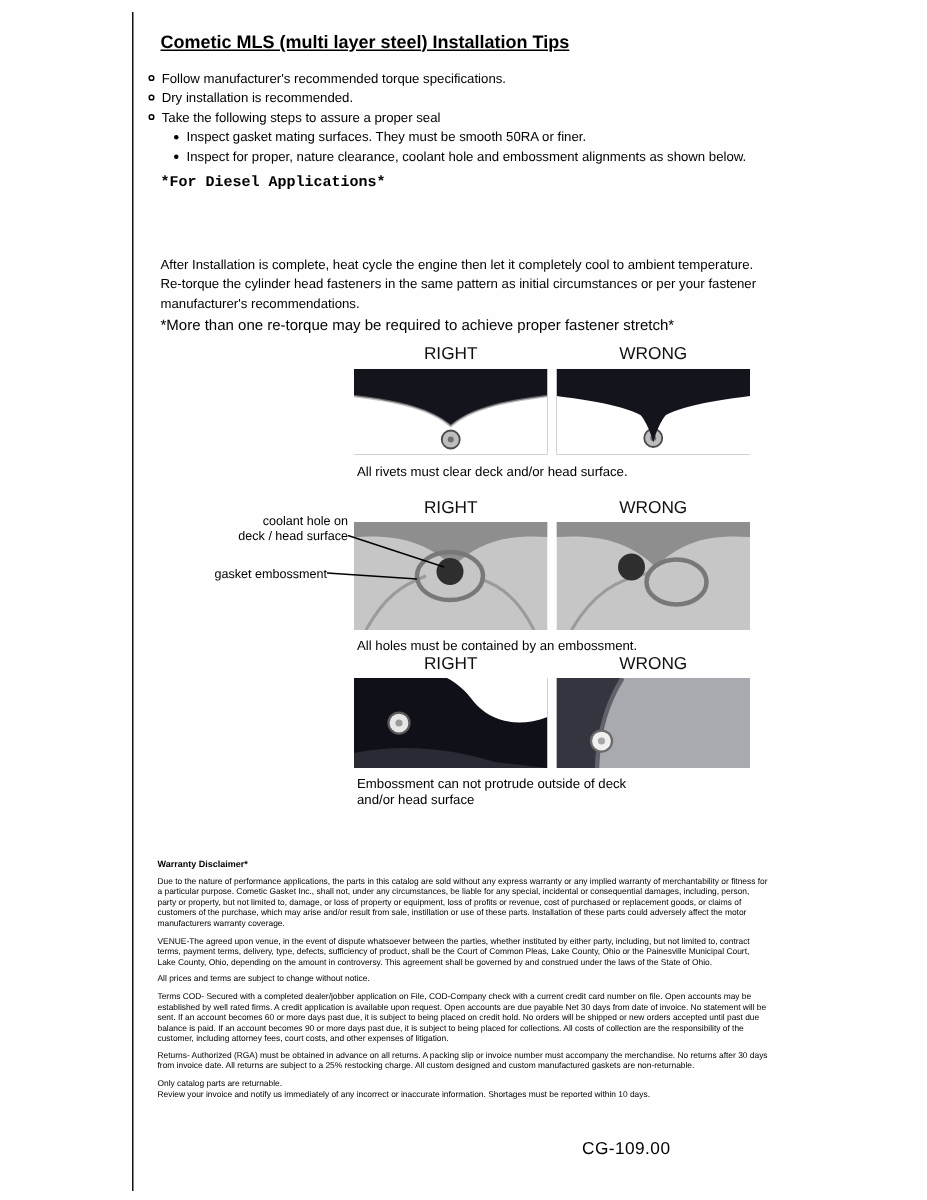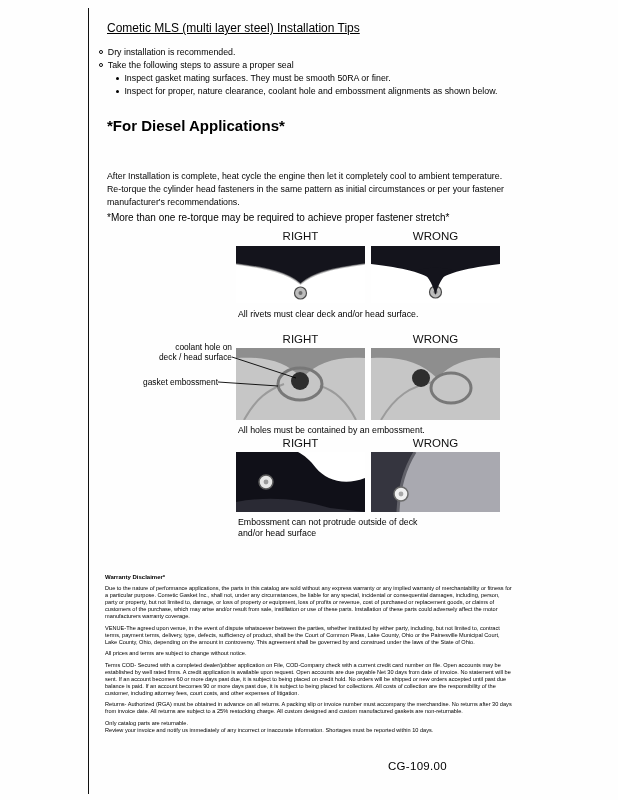--- a/index.html
+++ b/index.html
@@ -4,30 +4,30 @@
 <style>
   * { margin:0; padding:0; box-sizing:border-box; }
   html,body { background:#ffffff; }
   .page {
     position:relative; width:618px; height:800px; margin:0 auto;
     background:#fefefe; color:#000;
     font-family:"Liberation Sans", sans-serif; overflow:hidden;
   }
   .left-rule { position:absolute; left:88px; top:8px; width:1.2px; height:786px; background:#111; }
 
-  .title { position:absolute; left:107px; top:21px; font-size:12px; font-weight:normal; text-decoration:underline; }
+  .title { position:absolute; left:107px; top:21px; font-size:12px; font-weight:bold; text-decoration:underline; }
 
   .bullets { position:absolute; left:99px; top:46px; width:420px; font-size:8.8px; line-height:13px; }
   .bullet-row { display:flex; align-items:flex-start; }
   .marker { flex:none; border-radius:50%; }
   .marker.hollow { width:3.8px; height:3.8px; border:1px solid #000; margin:4.4px 5px 0 0; }
   .marker.solid  { width:3.4px; height:3.4px; background:#000; margin:4.6px 5px 0 0; }
   .sub { margin-left:17px; }
 
-  .diesel-heading { position:absolute; left:107px; top:117px; font-size:15px; font-weight:bold; }
+  .diesel-heading { position:absolute; left:107px; top:117px; font-size:10px; font-weight:bold;font-family:Liberation Mono, monospace; }
   .para { position:absolute; left:107px; width:410px; font-size:8.8px; line-height:13.2px; }
   .p1 { top:136px; } .p2 { top:170px; }
   .note { position:absolute; left:107px; top:212px; font-size:10px; }
 
   .fh { position:absolute; width:129px; text-align:center; font-size:11.5px; color:#101010; }
   .col-l { left:236px; } .col-r { left:371px; }
   .hr1 { top:230px; } .hr2 { top:333px; } .hr3 { top:437px; }
 
   .fig { position:absolute; width:129px; }
   .fig svg { display:block; width:100%; height:100%; }
@@ -53,20 +53,24 @@
 </style>
 </head>
 <body>
 
 <div class="page">
   <div class="left-rule"></div>
 
   <h1 class="title">Cometic MLS (multi layer steel) Installation Tips</h1>
 
   <div class="bullets">
+    <div class="bullet-row">
+      <span class="marker hollow"></span>
+      <span>Follow manufacturer's recommended torque specifications.</span>
+    </div>
     <div class="bullet-row">
       <span class="marker hollow"></span>
       <span>Dry installation is recommended.</span>
     </div>
     <div class="bullet-row">
       <span class="marker hollow"></span>
       <span>Take the following steps to assure a proper seal</span>
     </div>
     <div class="bullet-row sub">
       <span class="marker solid"></span>

